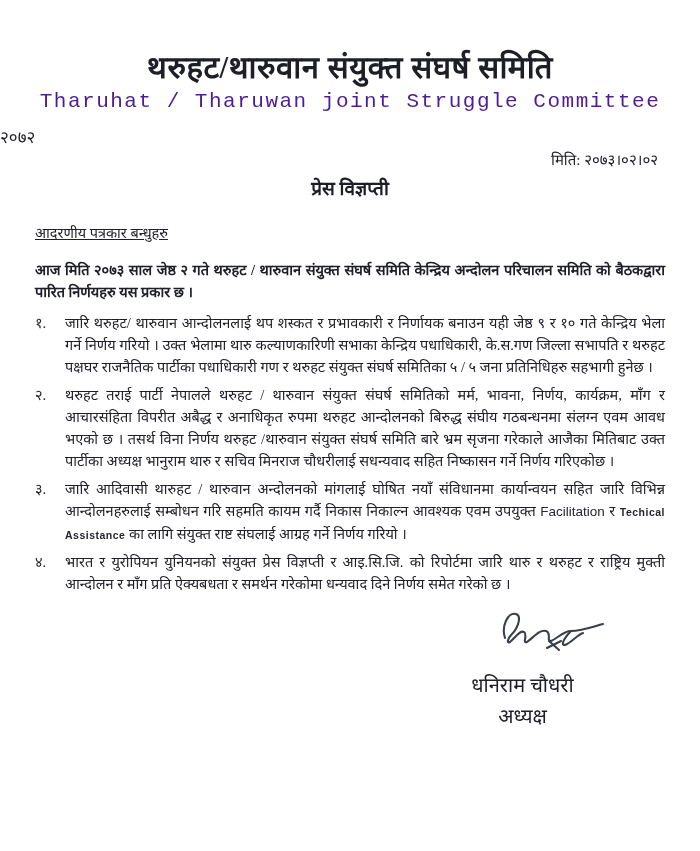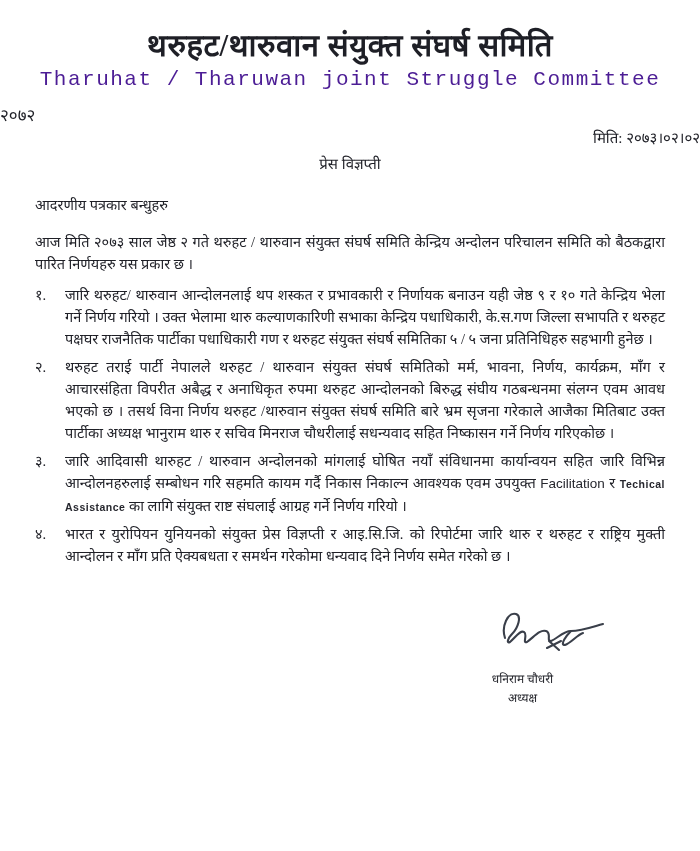--- a/index.html
+++ b/index.html
@@ -6,48 +6,48 @@
   html, body { background:#ffffff; }
   .page {
     position:relative;
     width:700px; height:851px;
     margin:0 auto;
     background:#ffffff;
     color:#1e1f26;
     font-family:"Liberation Serif", serif;
     overflow:hidden;
   }
-  .letterhead { padding-top:28px; }
+  .letterhead { padding-top:50px; }
   .title-dev {
     text-align:center;
     font-size:31px;
     font-weight:600;
     letter-spacing:0.5px;
     line-height:1.15;
   }
   .title-en {
     text-align:center;
     font-family:"Liberation Mono", monospace;
     font-size:21px;
     letter-spacing:1.5px;
     white-space:nowrap;
     margin-top:4px;
     color:#4c1d95;
   }
   .year { text-align:left; font-size:17px; margin-top:12px; }
-  .date-line { text-align:right; font-size:15px; margin-top:1px; }
-  .doc-heading { text-align:center; font-weight:normal; font-size:15px; margin-top:6px; }
+  .date-line { text-align:right; padding-right:42px; font-size:15px; margin-top:1px; }
+  .doc-heading { text-align:center; font-weight:bold; font-size:19px; margin-top:6px; }
 
   .content {
     padding:0 35px;
     font-size:14.5px;
     line-height:1.52;
   }
-  .salutation { margin-top:21px; }
-  .intro { margin-top:15px; text-align:justify; }
+  .salutation { margin-top:21px;text-decoration:underline; }
+  .intro { margin-top:15px; text-align:justify;font-weight:bold; }
 
   .items { margin-top:9px; }
   .item { display:flex; margin-top:6px; }
   .item-num { width:30px; flex:none; }
   .item-text { flex:1; text-align:justify; }
 
   .en-term {
     font-family:Liberation Sans, sans-serif;
     font-size:13.5px;
     color:#26272e;
@@ -58,21 +58,21 @@
     font-weight:bold;
     letter-spacing:0.5px;
     color:#26272e;
   }
 
   .sig-block {
     position:absolute;
     left:360px; top:606px;
     width:325px;
     text-align:center;
-    font-size:12px;
+    font-size:20px;
     line-height:1.55;
   }
   .sig-scribble {
     display:block;
     margin:0 auto 12px auto;
     transform:translateX(28px);
   }
   .sig-line { white-space:nowrap; }
 </style>
 </head>

